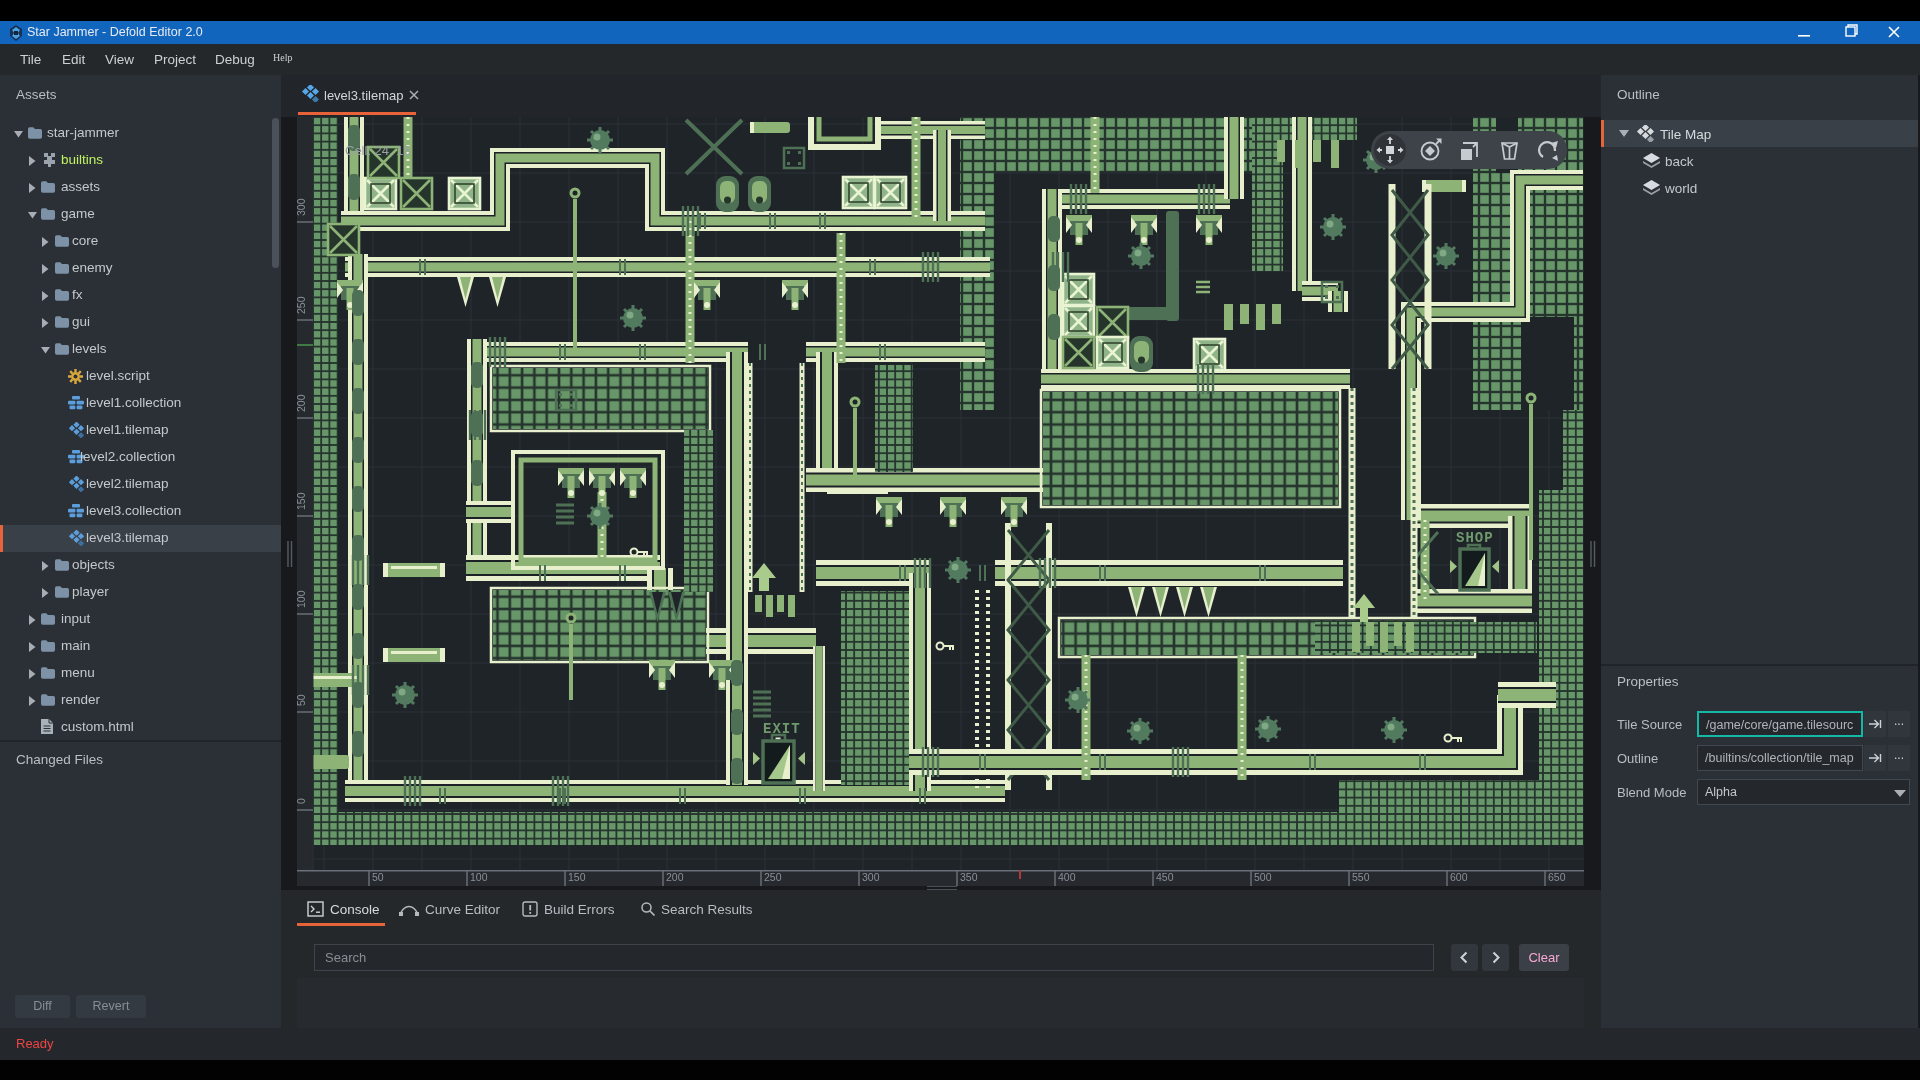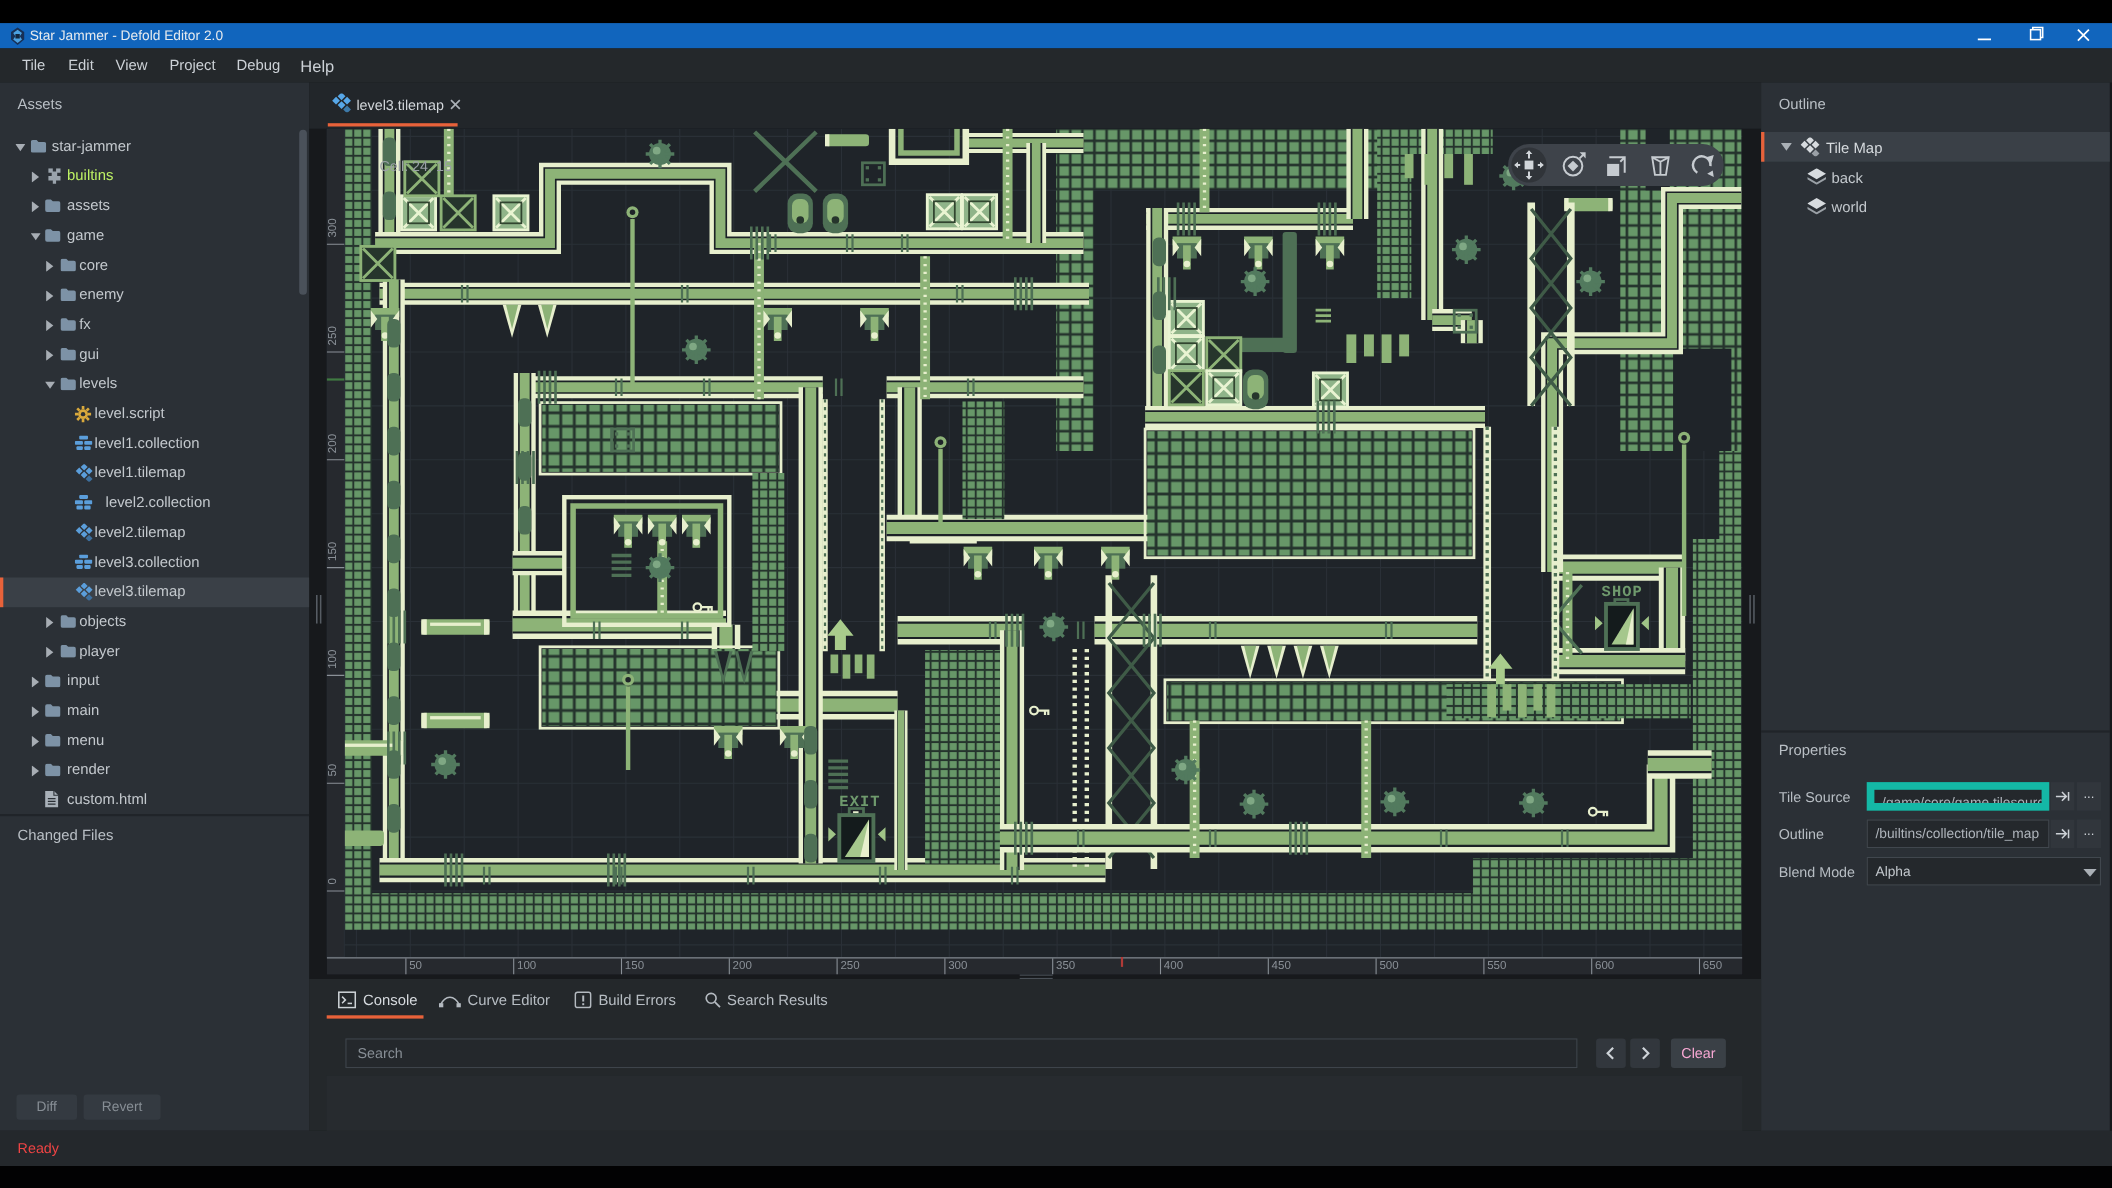--- a/index.html
+++ b/index.html
@@ -34,21 +34,21 @@
 <svg class="abs" style="left:1875px;top:21px;" width="39" height="23" viewBox="0 0 39 23">
     <path d="M14 6 L24 16 M24 6 L14 16" stroke="#fff" stroke-width="1.6"></path>
   </svg>
 
 <div class="abs" style="left:0;top:44px;width:1920px;height:31px;background:#24282b;"></div>
 <div class="abs" style="left:20px;top:52px;color:#ccd1d6;font-size:13.5px;">Tile</div>
 <div class="abs" style="left:62px;top:52px;color:#ccd1d6;font-size:13.5px;">Edit</div>
 <div class="abs" style="left:105px;top:52px;color:#ccd1d6;font-size:13.5px;">View</div>
 <div class="abs" style="left:154px;top:52px;color:#ccd1d6;font-size:13.5px;">Project</div>
 <div class="abs" style="left:215px;top:52px;color:#ccd1d6;font-size:13.5px;">Debug</div>
-<div class="abs" style="left:273px;top:52px;color:#ccd1d6;font-size:15px;">Help</div>
+<div class="abs" style="left:273px;top:52px;color:#ccd1d6;font-size:10px;font-family:Liberation Serif, serif;">Help</div>
 
 <div class="abs" style="left:0;top:75px;width:281px;height:953px;background:#2b3036;"></div>
 
 <div class="abs" style="left:16px;top:87px;color:#b9bfc5;font-size:13.5px;">Assets</div>
 
 <div class="abs" style="left:0;top:525px;width:281px;height:27px;background:#3a4047;"></div>
 <div class="abs" style="left:0;top:525px;width:3px;height:27px;background:#e8623a;"></div>
 
 <svg class="abs" style="left:14px;top:130px;" width="9" height="8" viewBox="0 0 9 8">
     <path d="M0 1 L9 1 L4.5 7.5 Z" fill="#a7adb4"></path>
@@ -157,21 +157,21 @@
 
 <svg class="abs" style="left:68px;top:450px;" width="16" height="14" viewBox="0 0 16 14">
     <g fill="#5b9edb">
       <rect x="4" y="0" width="8" height="3.6" rx="1"></rect>
       <rect x="0" y="4.8" width="7.4" height="3.6" rx="1"></rect>
       <rect x="8.6" y="4.8" width="7.4" height="3.6" rx="1"></rect>
       <rect x="1.5" y="9.6" width="5.8" height="3.6" rx="1"></rect>
       <rect x="8.6" y="9.6" width="5.8" height="3.6" rx="1"></rect>
     </g>
   </svg>
-<div class="abs" style="left:86px;top:449px;color:#c3c8cd;font-size:13.5px;padding-left:10px;">level2.collection</div>
+<div class="abs" style="left:70px;top:449px;color:#c3c8cd;font-size:13.5px;padding-left:10px;">level2.collection</div>
 
 <svg class="abs" style="left:68px;top:476px;" width="17" height="16" viewBox="0 0 19 17">
     <g fill="#5b9edb">
       <rect x="7" y="0" width="5" height="5" transform="rotate(45 9.5 2.5)"></rect>
       <rect x="2" y="4" width="5" height="5" transform="rotate(45 4.5 6.5)"></rect>
       <rect x="12" y="4" width="5" height="5" transform="rotate(45 14.5 6.5)"></rect>
       <rect x="7" y="8" width="5" height="5" transform="rotate(45 9.5 10.5)"></rect>
       <rect x="12" y="12" width="5" height="5" transform="rotate(45 14.5 14.5)" fill="#3d6f9e"></rect>
     </g>
   </svg>
@@ -867,21 +867,21 @@
     <path d="M0 8 L8.5 13 L17 8 L17 10 L8.5 15 L0 10 Z" fill="#9aa0a6"></path>
   </svg>
 <div class="abs" style="left:1665px;top:181px;color:#c3c8cd;font-size:13.5px;">world</div>
 
 <div class="abs" style="left:1601px;top:664px;width:317px;height:2px;background:#202429;"></div>
 
 <div class="abs" style="left:1617px;top:674px;color:#b9bfc5;font-size:13.5px;">Properties</div>
 
 <div class="abs" style="left:1617px;top:717px;color:#b7bdc3;font-size:13px;">Tile Source</div>
 
-<div class="abs" style="left:1697px;top:711px;width:166px;height:26px;background:#24282c;border:7px solid #14b8a6;color:#aeb4bb;font-size:12.5px;line-height:24px;padding-left:7px;white-space:nowrap;overflow:hidden;">/game/core/game.tilesourc</div>
+<div class="abs" style="left:1697px;top:711px;width:166px;height:26px;background:#24282c;border:2px solid #14b8a6;color:#aeb4bb;font-size:12.5px;line-height:24px;padding-left:7px;white-space:nowrap;overflow:hidden;">/game/core/game.tilesourc</div>
 
 <svg class="abs" style="left:1864px;top:711px;" width="22" height="26" viewBox="0 0 22 26">
     <rect width="22" height="26" fill="#31363c"></rect>
     <path d="M5 13 L14 13 M10.5 9 L14.5 13 L10.5 17 M16.5 9 V17" stroke="#ccd1d6" stroke-width="1.4" fill="none"></path>
   </svg>
 
 <div class="abs" style="left:1888px;top:711px;width:22px;height:26px;background:#31363c;color:#ccd1d6;font-size:12px;text-align:center;line-height:20px;">...</div>
 
 <div class="abs" style="left:1617px;top:751px;color:#b7bdc3;font-size:13px;">Outline</div>
 

